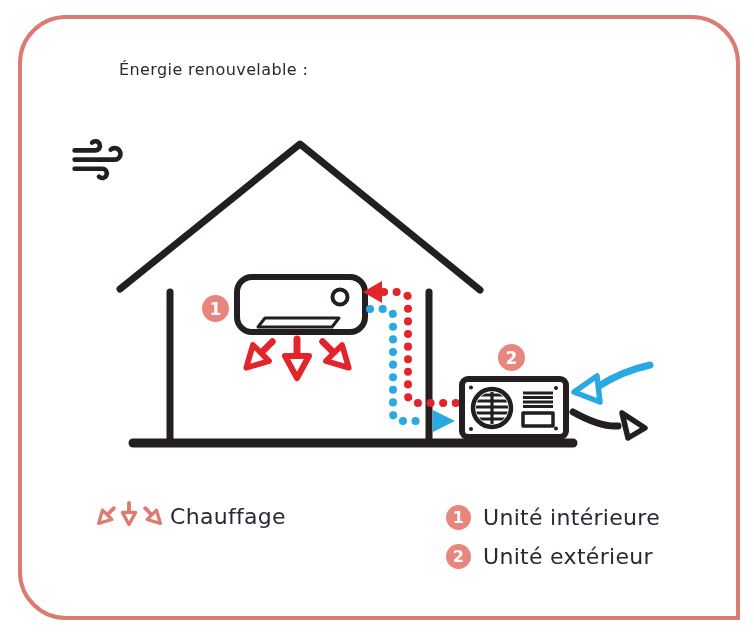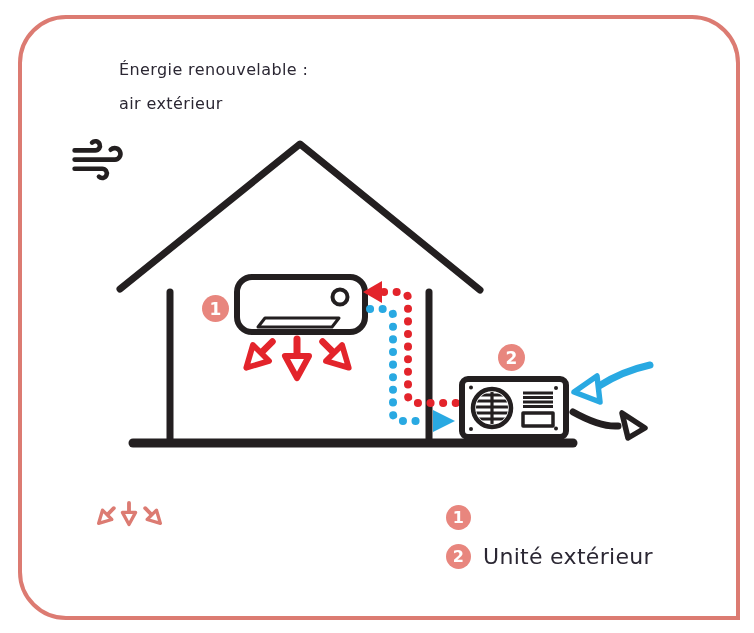--- a/index.html
+++ b/index.html
@@ -36,21 +36,20 @@
     color:#2B2733;font-size:22px;letter-spacing:0.3px;
   }
 </style>
 </head>
 <body>
 
 <div class="card"></div>
 
 <div class="title">
   <div>Énergie renouvelable :</div>
-  <div>air extérieur</div>
 </div>
 
 <svg class="diagram" width="754" height="633" viewBox="0 0 754 633">
   <defs>
     <g id="adown" stroke-linejoin="round" stroke-linecap="round">
       <line x1="0" y1="-20" x2="0" y2="-5" stroke-width="7"></line>
       <polygon points="0,19 -12,-3 12,-3" stroke-width="6" fill="#ffffff"></polygon>
     </g>
     <clipPath id="fanclip">
         <circle cx="492" cy="408" r="16"></circle>
@@ -136,21 +135,23 @@
     <use href="#adown" transform="translate(106,516) rotate(45) scale(0.55)" stroke="#DC7B72"></use>
     <use href="#adown" transform="translate(129,514) scale(0.55)" stroke="#DC7B72"></use>
     <use href="#adown" transform="translate(153,516) rotate(-45) scale(0.55)" stroke="#DC7B72"></use>
   </g>
 </svg>
 
 <div class="badge b27" style="left:202px;top:295px;">1</div>
 <div class="badge b27" style="left:498px;top:344px;">2</div>
 
 <div class="legend-left">
+  <div class="l1">Chauffage</div>
 </div>
 
 <div class="legend-row" style="left:446px;top:505px;">
   <span class="badge b25" style="position:static;">1</span>
+  <span>Unité intérieure</span>
 </div>
 <div class="legend-row" style="left:446px;top:544px;">
   <span class="badge b25" style="position:static;">2</span>
   <span>Unité extérieur</span>
 </div>
 
 </body></html>

